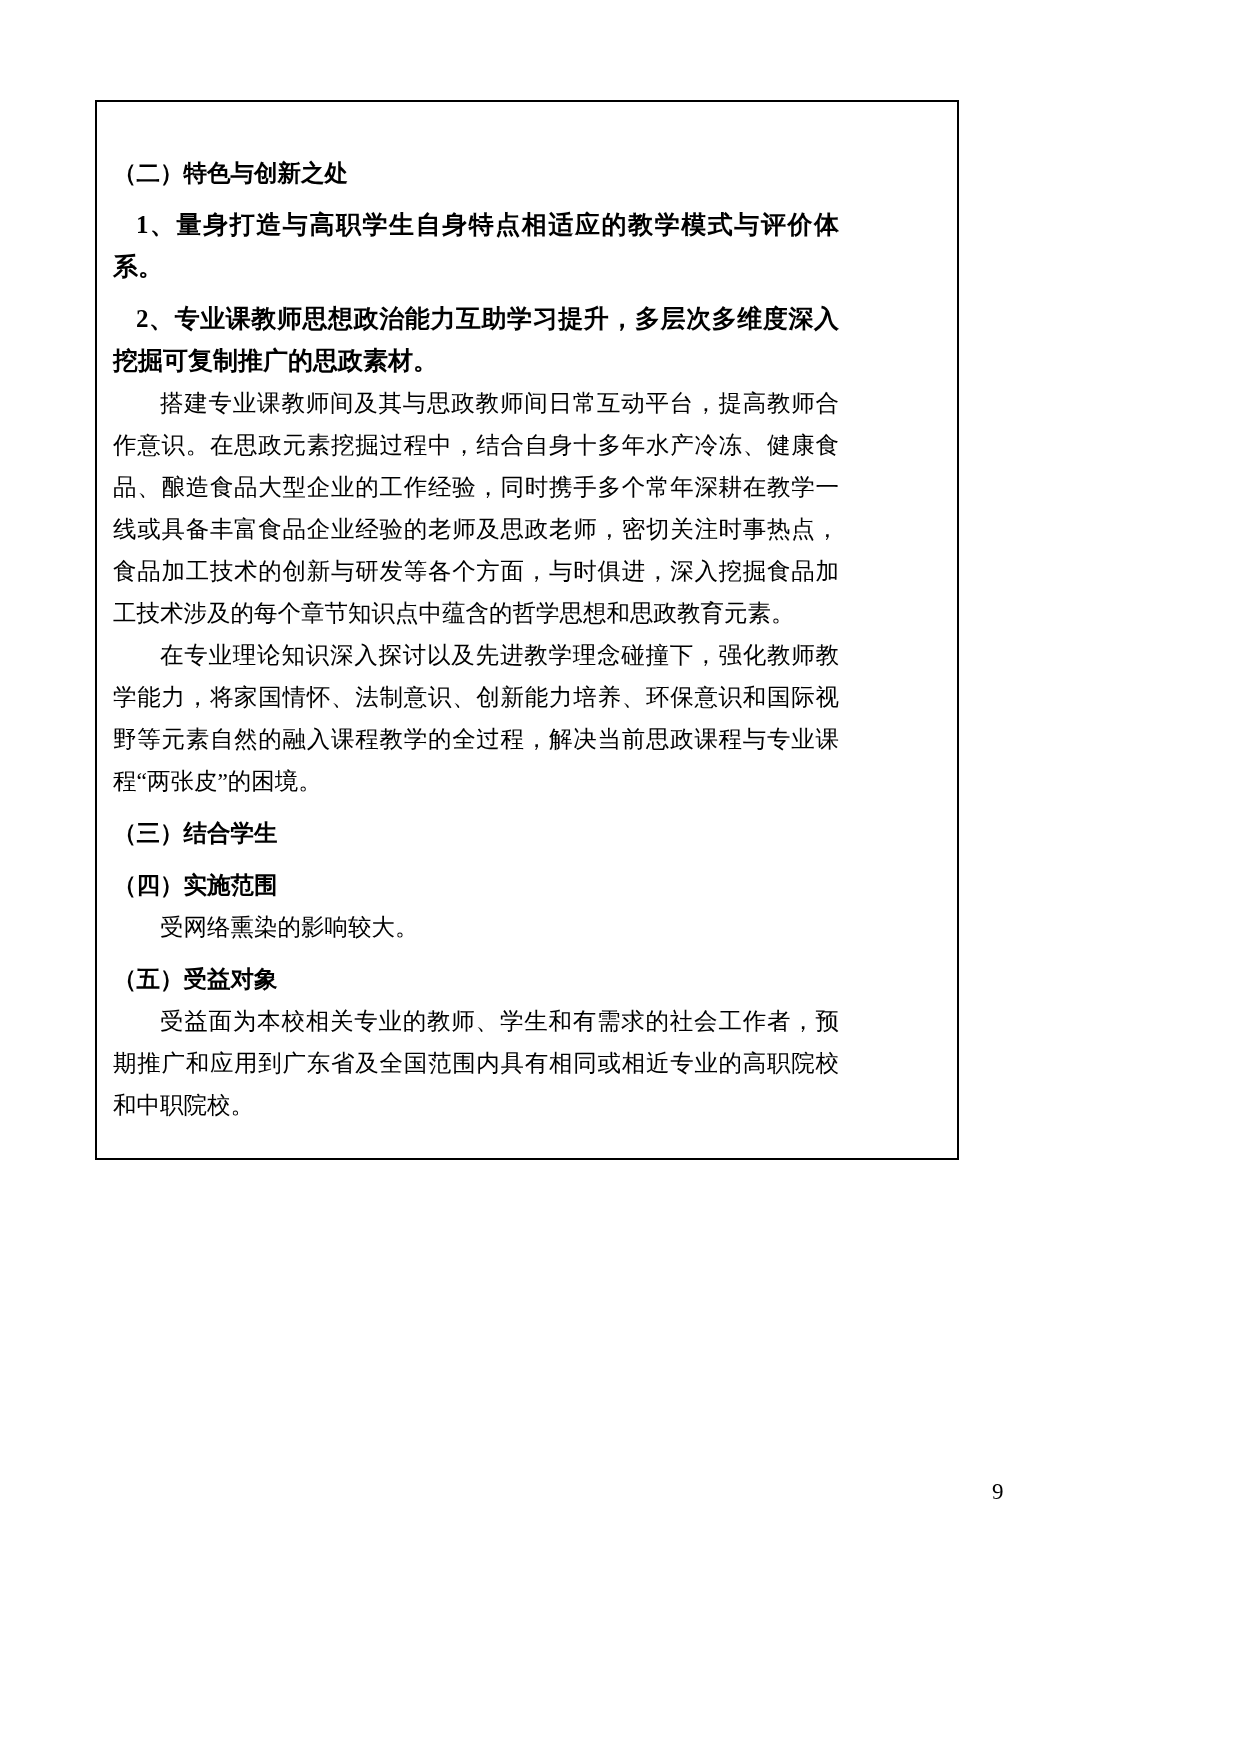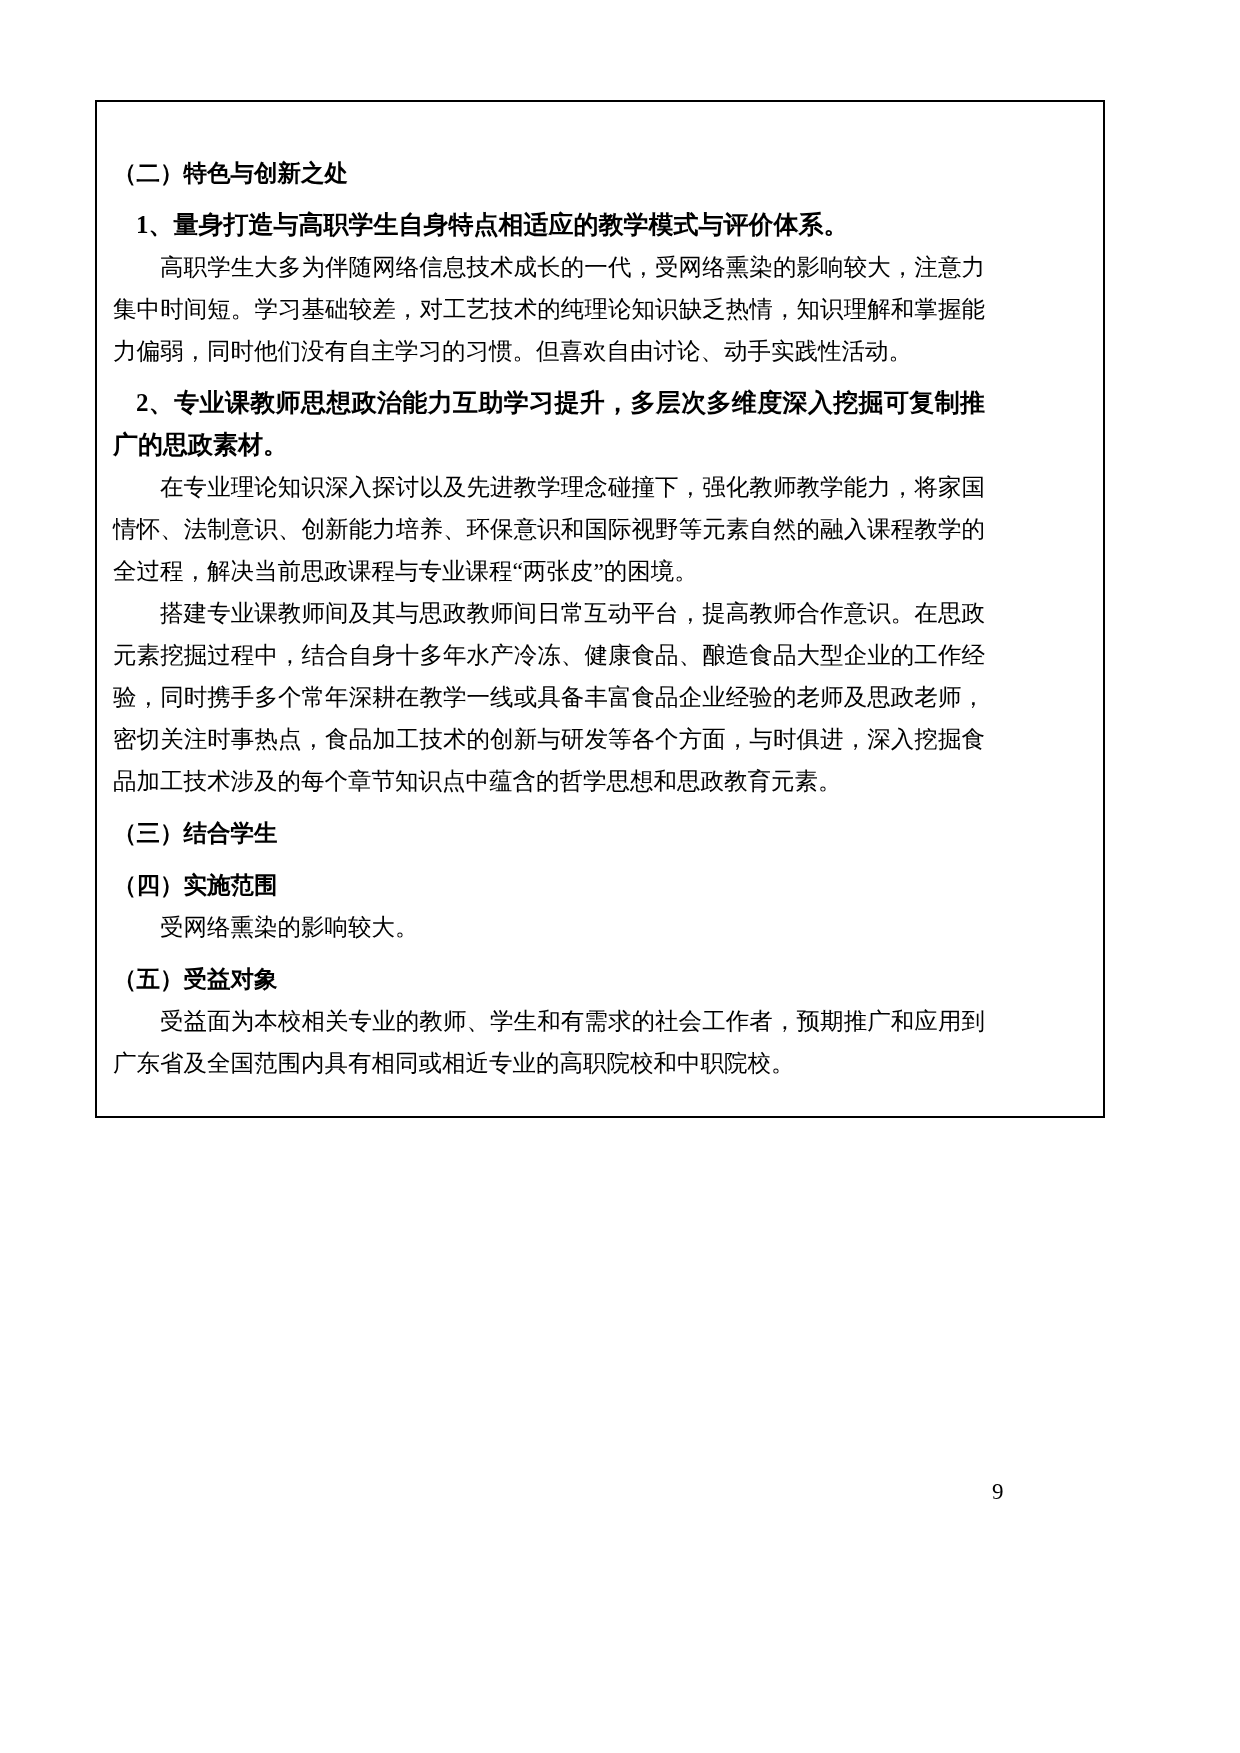--- a/index.html
+++ b/index.html
@@ -9,21 +9,21 @@
     background: #ffffff;
     position: relative;
     font-family: "Liberation Serif", "DejaVu Serif", serif;
     color: #000000;
     overflow: hidden;
   }
   .content-box {
     position: absolute;
     left: 95px;
     top: 100px;
-    width: 1010px;
+    width: 864px;
     box-sizing: border-box;
     border: 2px solid #000000;
     padding: 40px 118px 32px 16px;
     background: #ffffff;
   }
   .sec-heading {
     font-weight: bold;
     font-size: 23.5px;
     line-height: 42px;
     margin-top: 10px;
@@ -55,28 +55,27 @@
 <body>
 
 <div class="page">
 
   <div class="content-box">
 
     <div class="sec-heading">（二）特色与创新之处</div>
 
     <div class="item-heading">1、量身打造与高职学生自身特点相适应的教学模式与评价体系。</div>
 
-    <p class="para">高职学生大多为伴随网络信息技术成长的一代，受网络熏染的影响较大，注意力集中时间短。学习基础较差，对工艺技术的纯理论知识缺乏热情，知识理解和掌握能力偏弱，同时他们没有自主学习的习惯。但喜欢自由讨论、动手实践性活动。</p>
 
 
     <div class="item-heading">2、专业课教师思想政治能力互助学习提升，多层次多维度深入挖掘可复制推广的思政素材。</div>
 
+    <p class="para">搭建专业课教师间及其与思政教师间日常互动平台，提高教师合作意识。在思政元素挖掘过程中，结合自身十多年水产冷冻、健康食品、酿造食品大型企业的工作经验，同时携手多个常年深耕在教学一线或具备丰富食品企业经验的老师及思政老师，密切关注时事热点，食品加工技术的创新与研发等各个方面，与时俱进，深入挖掘食品加工技术涉及的每个章节知识点中蕴含的哲学思想和思政教育元素。</p>
+
     <p class="para">在专业理论知识深入探讨以及先进教学理念碰撞下，强化教师教学能力，将家国情怀、法制意识、创新能力培养、环保意识和国际视野等元素自然的融入课程教学的全过程，解决当前思政课程与专业课程“两张皮”的困境。</p>
-
-    <p class="para">搭建专业课教师间及其与思政教师间日常互动平台，提高教师合作意识。在思政元素挖掘过程中，结合自身十多年水产冷冻、健康食品、酿造食品大型企业的工作经验，同时携手多个常年深耕在教学一线或具备丰富食品企业经验的老师及思政老师，密切关注时事热点，食品加工技术的创新与研发等各个方面，与时俱进，深入挖掘食品加工技术涉及的每个章节知识点中蕴含的哲学思想和思政教育元素。</p>
 
     <div class="sec-heading">（三）结合学生</div>
 
 
     <div class="sec-heading">（四）实施范围</div>
 
     <p class="para">受网络熏染的影响较大。</p>
 
     <div class="sec-heading">（五）受益对象</div>
 

